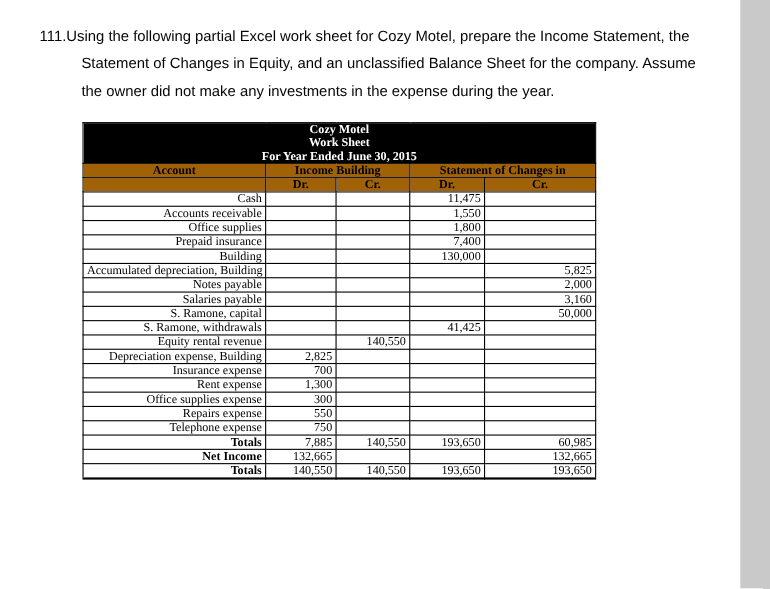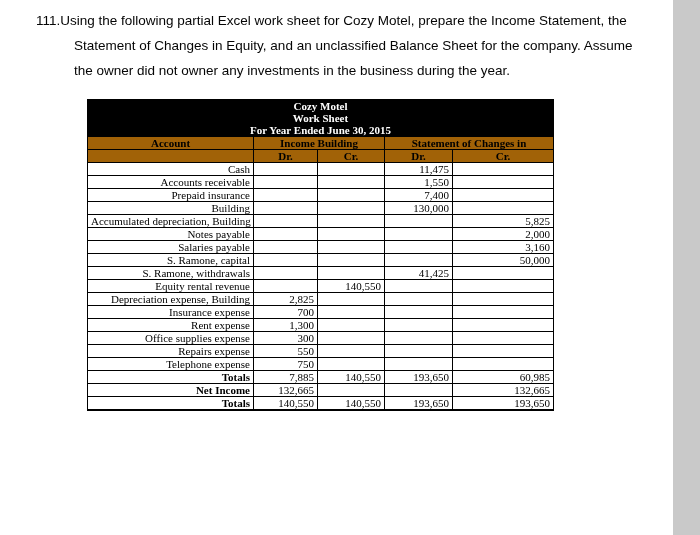--- a/index.html
+++ b/index.html
@@ -15,38 +15,37 @@
   }
   .gray-strip {
     position: absolute;
     top: 0;
     right: 0;
     width: 27px;
     height: 535px;
     background: #c9c9c9;
   }
   .question {
-    padding: 8px 60px 0 36px;
+    padding: 20px 60px 0 36px;
     font-size: 13.5px;
     line-height: 25px;
     color: #050505;
   }
   .q-line.cont { margin-left: 38px; }
 
   .worksheet-wrap { margin: 16px 0 0 75px; }
   table.worksheet {
     border-collapse: collapse;
     table-layout: fixed;
     width: 466px;
     font-family: "Liberation Serif", serif;
     font-size: 11px;
     color: #000;
     border: 1px solid #000;
     border-bottom: 2px solid #000;
-    margin-left: 12px;
   }
   table.worksheet th, table.worksheet td {
     border: 1px solid #000;
     padding: 0 3px;
     height: 13px;
     line-height: 12px;
     overflow: hidden;
     white-space: nowrap;
   }
   .black-header {
@@ -68,21 +67,21 @@
   tr.bold td.acct { font-weight: bold; }
 </style>
 </head>
 <body>
 
 <div class="page">
 
   <div class="question">
       <div class="q-line">111.Using the following partial Excel work sheet for Cozy Motel, prepare the Income Statement, the</div>
       <div class="q-line cont">Statement of Changes in Equity, and an unclassified Balance Sheet for the company. Assume</div>
-      <div class="q-line cont">the owner did not owner any investments in the business during the year.</div>
+      <div class="q-line cont">the owner did not make any investments in the expense during the year.</div>
     </div>
 
   <div class="worksheet-wrap">
     <table class="worksheet">
       <colgroup>
         <col style="width:166px">
         <col style="width:64px">
         <col style="width:67px">
         <col style="width:68px">
         <col style="width:101px">
@@ -117,20 +116,27 @@
             <td class="num"></td>
           </tr>
           <tr>
             <td class="acct">Accounts receivable</td>
             <td class="num"></td>
             <td class="num"></td>
             <td class="num">1,550</td>
             <td class="num"></td>
           </tr>
           <tr>
+            <td class="acct">Office supplies</td>
+            <td class="num"></td>
+            <td class="num"></td>
+            <td class="num">1,800</td>
+            <td class="num"></td>
+          </tr>
+          <tr>
             <td class="acct">Prepaid insurance</td>
             <td class="num"></td>
             <td class="num"></td>
             <td class="num">7,400</td>
             <td class="num"></td>
           </tr>
           <tr>
             <td class="acct">Building</td>
             <td class="num"></td>
             <td class="num"></td>

